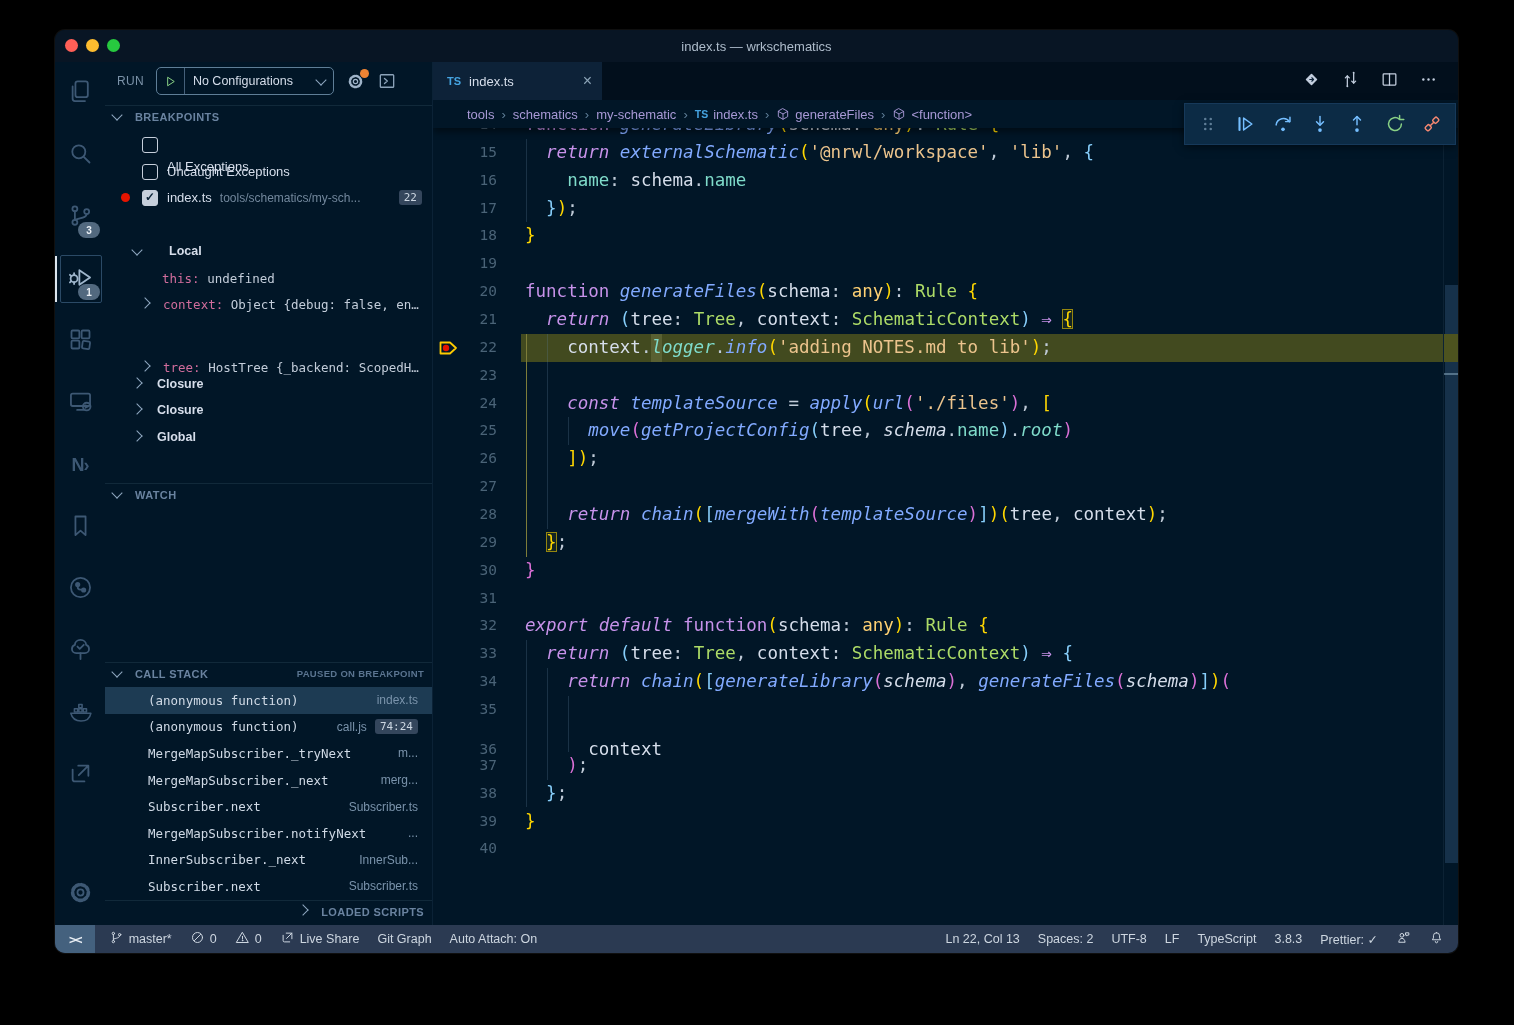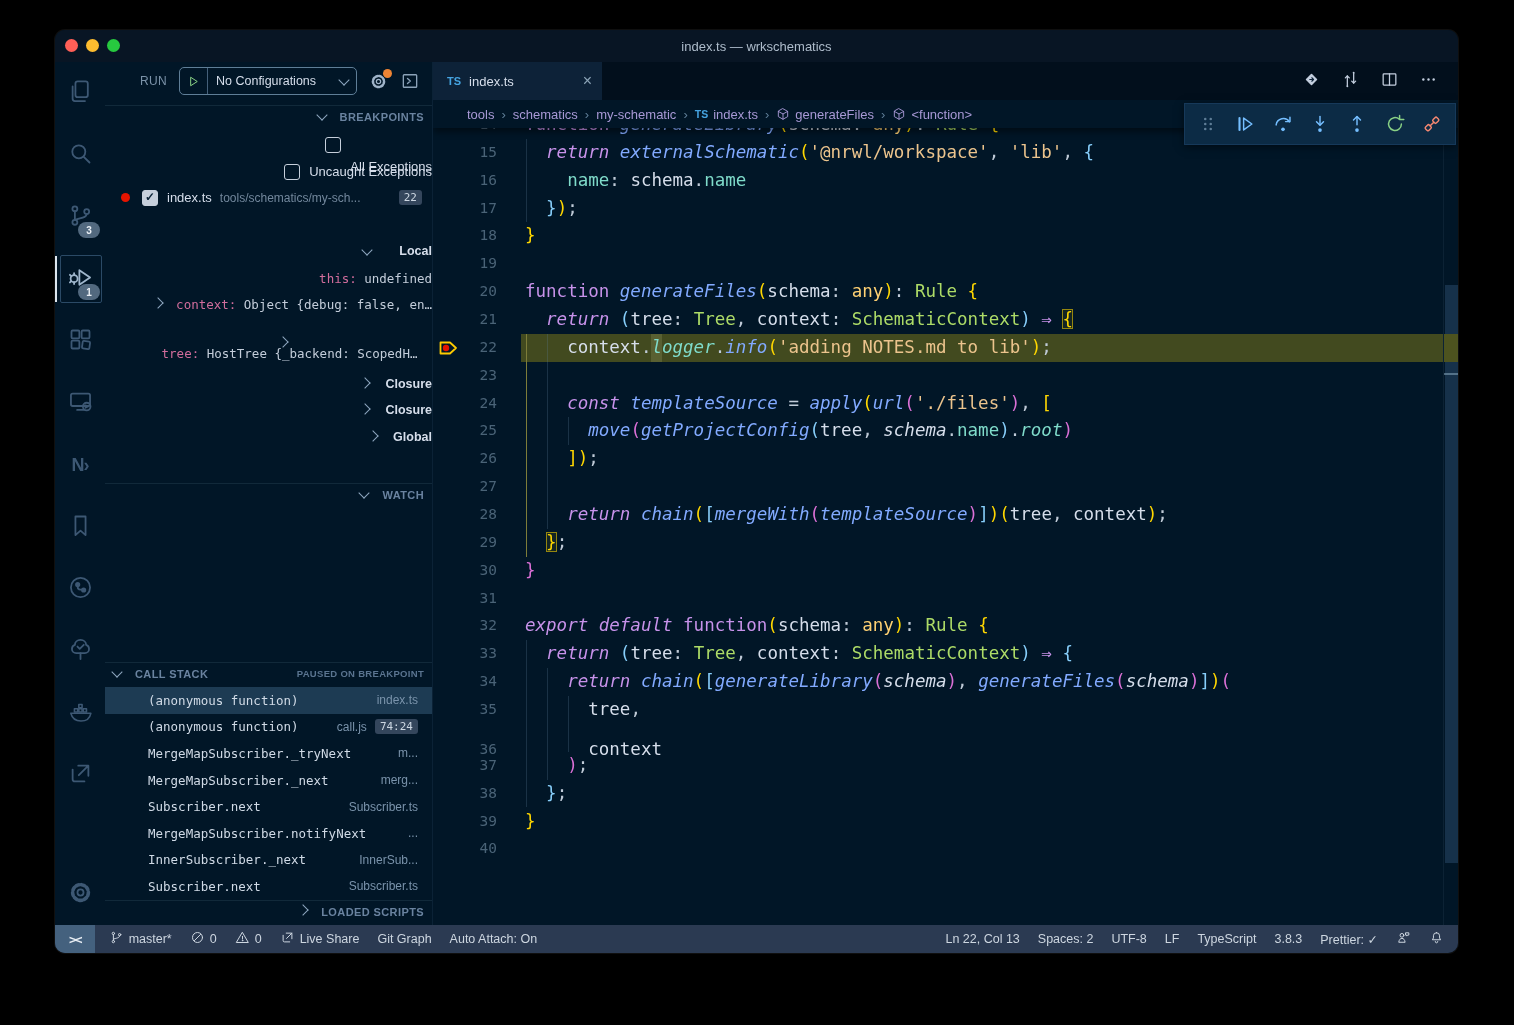--- a/index.html
+++ b/index.html
@@ -19,21 +19,21 @@
   .act-item svg{width:27px;height:27px;}
   .act-item.active{color:#9fb6cc;}
   .act-item.active::before{content:"";position:absolute;left:0;top:8px;bottom:8px;width:2px;background:#dce5ee;}
   .act-item.active::after{content:"";position:absolute;left:5px;right:3px;top:7px;bottom:7px;border:1px solid #2b4a66;border-radius:2px;}
   .act-badge{position:absolute;right:5px;bottom:10px;min-width:16px;height:16px;border-radius:9px;background:#52697f;
     color:#e8eef4;font-size:10px;font-weight:bold;display:flex;align-items:center;justify-content:center;padding:0 3px;}
   .act-bottom{margin-top:auto;}
   .act-nx{font-size:18px;font-weight:bold;letter-spacing:-1px;}
   
   .sidebar{width:327px;background:#011627;position:relative;border-right:1px solid #0b2236;flex-shrink:0;}
-  .sb-abs{position:absolute;left:0;right:0;justify-content:flex-end;}
+  .sb-abs{position:absolute;left:0;right:0;}
   .run-header{display:flex;align-items:center;gap:12px;padding:0 12px;height:38px;}
   .run-label{font-size:12px;color:#7b92a8;letter-spacing:.3px;}
   .run-dd{display:flex;align-items:center;height:26px;border:1px solid #5f7e97;border-radius:5px;flex:0 0 auto;width:176px;}
   .run-dd .play{padding:0 6px;border-right:1px solid #45607a;display:flex;align-items:center;height:100%;color:#89d185;}
   .run-dd .cfg{flex:1;font-size:12.5px;color:#d6deeb;padding:0 8px;white-space:nowrap;}
   .chev{display:inline-block;width:7px;height:7px;border-right:1.6px solid #8fa8c0;border-bottom:1.6px solid #8fa8c0;transform:rotate(45deg);margin:-3px 8px 0 0;}
   .chev.right{transform:rotate(-45deg);}
   .gear-wrap{position:relative;color:#9fb3c8;display:flex;}
   .gear-dot{position:absolute;right:-4px;top:-3px;width:9px;height:9px;border-radius:50%;background:#ee8434;}
   .console-btn{color:#8ba2b8;display:flex;}
@@ -268,21 +268,21 @@
           <span class="scope-label" style="margin-left: 8px;">Local</span>
         </div>
         <div class="sb-row sb-abs" style="top: 203px; height: 26.5px; padding-left: 36px;">
           <span style="width: 15px; display: inline-block;"></span>
           <span class="mono" style="margin-left: 6px; font-size: 12.5px; white-space: nowrap; overflow: hidden;"><span class="var-name">this: </span><span class="var-val">undefined</span></span>
         </div>
         <div class="sb-row sb-abs" style="top: 229px; height: 26.5px; padding-left: 36px;">
           <span class="chev right"></span>
           <span class="mono" style="margin-left: 6px; font-size: 12.5px; white-space: nowrap; overflow: hidden;"><span class="var-name">context: </span><span class="var-val">Object {debug: false, en…</span></span>
         </div>
-        <div class="sb-row sb-abs" style="top: 272px; height: 26.5px; padding-left: 36px; flex-direction: column;">
+        <div class="sb-row sb-abs" style="top: 292px; height: 26.5px; padding-left: 36px;">
           <span class="chev right"></span>
           <span class="mono" style="margin-left: 6px; font-size: 12.5px; white-space: nowrap; overflow: hidden;"><span class="var-name">tree: </span><span class="var-val">HostTree {_backend: ScopedH…</span></span>
         </div>
         <div class="sb-row sb-abs" style="top: 309px; height: 26.5px; padding-left: 28px;">
           <span class="chev right"></span>
           <span class="scope-label" style="margin-left: 8px;">Closure</span>
         </div>
         <div class="sb-row sb-abs" style="top: 335px; height: 26.5px; padding-left: 28px;">
           <span class="chev right"></span>
           <span class="scope-label" style="margin-left: 8px;">Closure</span>
@@ -442,21 +442,20 @@
           <div class="code-row" style="top: 578.34px;">
             <div class="lnum">33</div>
             <div class="codetext"><span class="tk-pn">  </span><span class="tk-kwi">return </span><span class="tk-p2">(</span><span class="tk-v">tree</span><span class="tk-pn">: </span><span class="tk-ty">Tree</span><span class="tk-pn">, </span><span class="tk-v">context</span><span class="tk-pn">: </span><span class="tk-ty">SchematicContext</span><span class="tk-p2">)</span><span class="tk-ar"> ⇒ </span><span class="tk-p2">{</span></div>
           </div>
           <div class="code-row" style="top: 606.2px;">
             <div class="lnum">34</div>
             <div class="codetext"><span class="tk-pn">    </span><span class="tk-kwi">return </span><span class="tk-fni">chain</span><span class="tk-p1">(</span><span class="tk-p2">[</span><span class="tk-fni">generateLibrary</span><span class="tk-p3">(</span><span class="tk-vi">schema</span><span class="tk-p3">)</span><span class="tk-pn">, </span><span class="tk-fni">generateFiles</span><span class="tk-p3">(</span><span class="tk-vi">schema</span><span class="tk-p3">)</span><span class="tk-p2">]</span><span class="tk-p1">)</span><span class="tk-p3">(</span></div>
           </div>
           <div class="code-row" style="top: 634.06px;">
             <div class="lnum">35</div>
-            <div class="codetext"><span class="tk-pn">      </span><span class="tk-v">tree</span><span class="tk-pn">,</span></div>
           </div>
           <div class="code-row" style="top: 661.92px; margin-top: 12px;">
             <div class="lnum">36</div>
             <div class="codetext"><span class="tk-pn">      </span><span class="tk-v">context</span></div>
           </div>
           <div class="code-row" style="top: 689.78px;">
             <div class="lnum">37</div>
             <div class="codetext"><span class="tk-pn">    </span><span class="tk-p3">)</span><span class="tk-pn">;</span></div>
           </div>
           <div class="code-row" style="top: 717.64px;">

